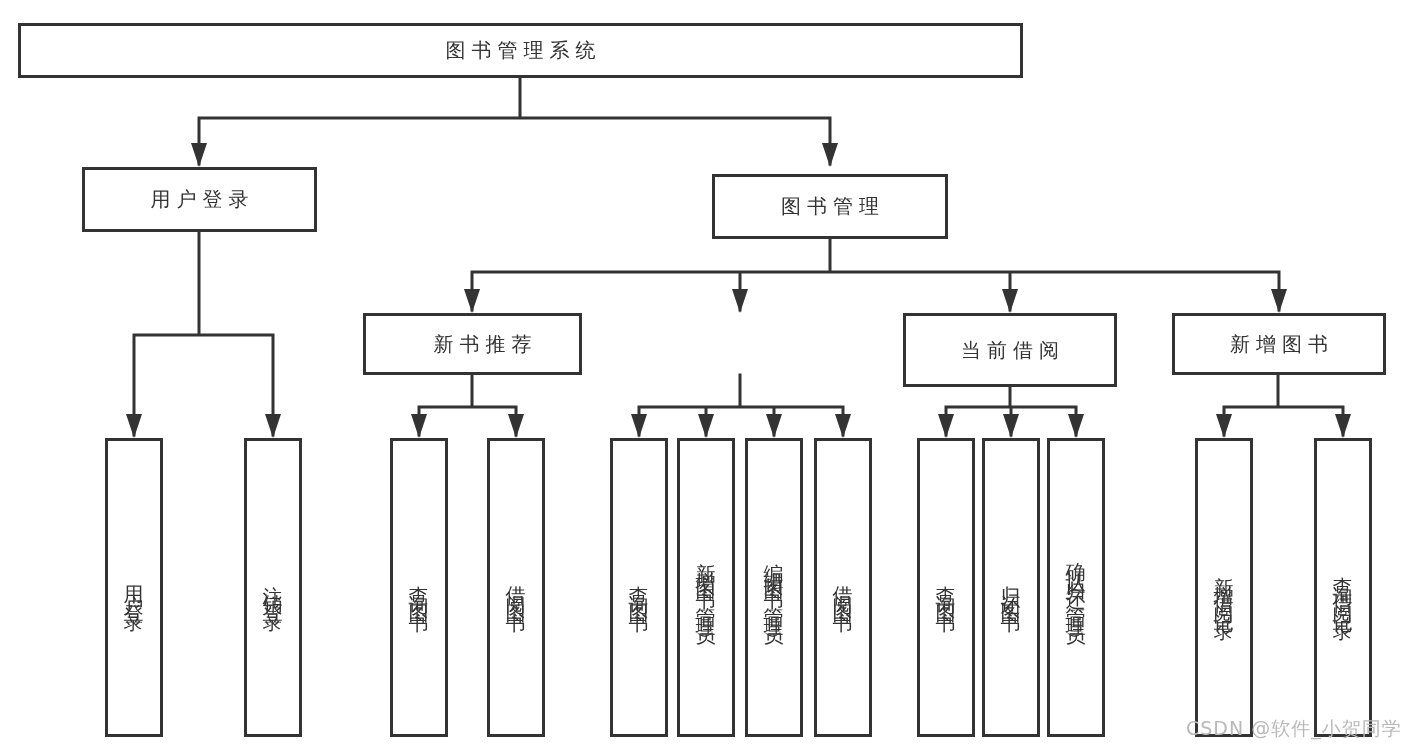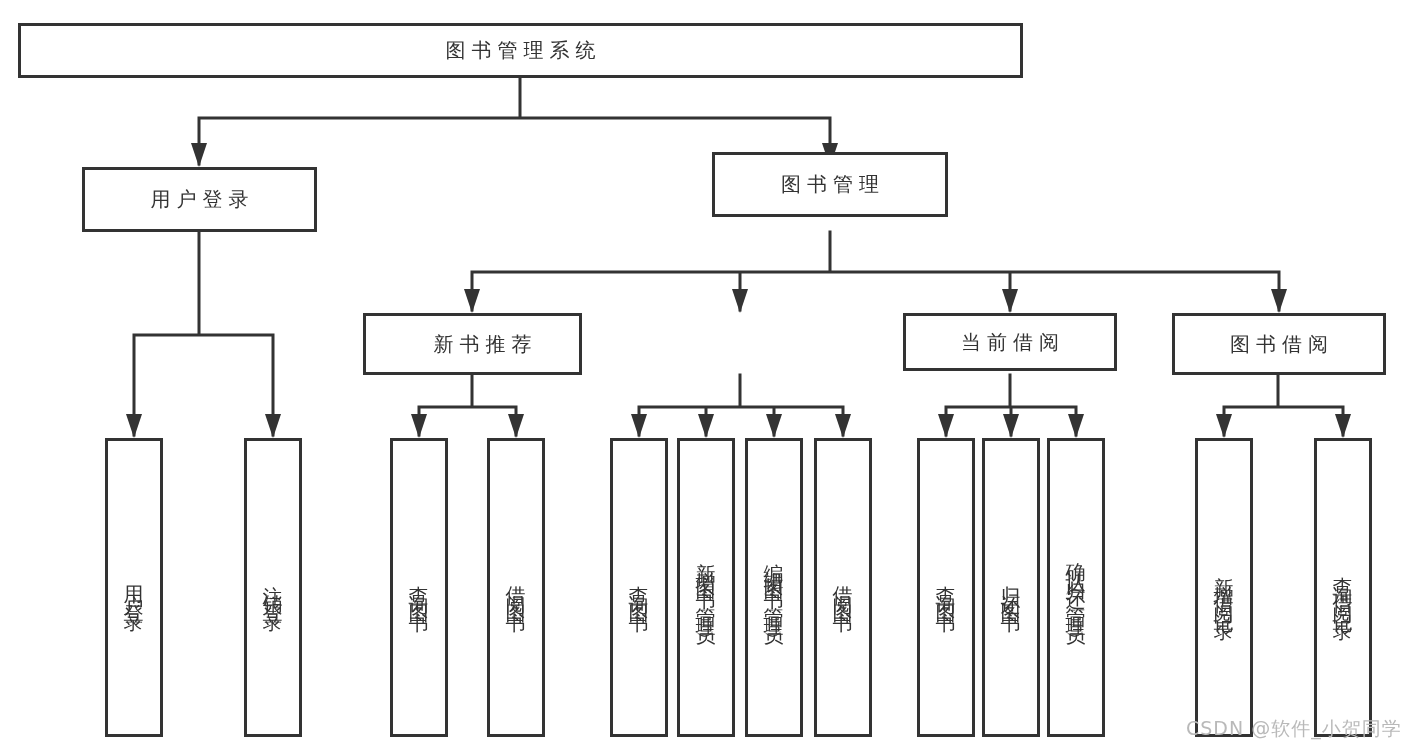--- a/index.html
+++ b/index.html
@@ -126,32 +126,32 @@
     </g>
   </svg>
 
   <div class="box" style="left:18px; top:13px; width:1005px; height:55px;margin-top:10px;">
     <span class="hlabel">图书管理系统</span>
   </div>
 
   <div class="box" style="left:82px; top:167px; width:235px; height:65px;">
     <span class="hlabel">用户登录</span>
   </div>
-  <div class="box" style="left:712px; top:152px; width:236px; height:65px;">
+  <div class="box" style="left:712px; top:174px; width:236px; height:65px;">
     <span class="hlabel">图书管理</span>
   </div>
 
   <div class="box" style="left:363px; top:313px; width:219px; height:62px;padding-left:20px;">
     <span class="hlabel">新书推荐</span>
   </div>
-  <div class="box" style="left:903px; top:313px; width:214px; height:58px;">
+  <div class="box" style="left:903px; top:313px; width:214px; height:74px;">
     <span class="hlabel">当前借阅</span>
   </div>
   <div class="box" style="left:1172px; top:313px; width:214px; height:62px;">
-    <span class="hlabel">图书借阅</span>
+    <span class="hlabel">新增图书</span>
   </div>
 
   <div class="box leaf" style="left:105px;">
     <span class="vtext">用户登录</span>
   </div>
   <div class="box leaf" style="left:244px;">
     <span class="vtext">注销登录</span>
   </div>
 
   <div class="box leaf" style="left:390px;">

